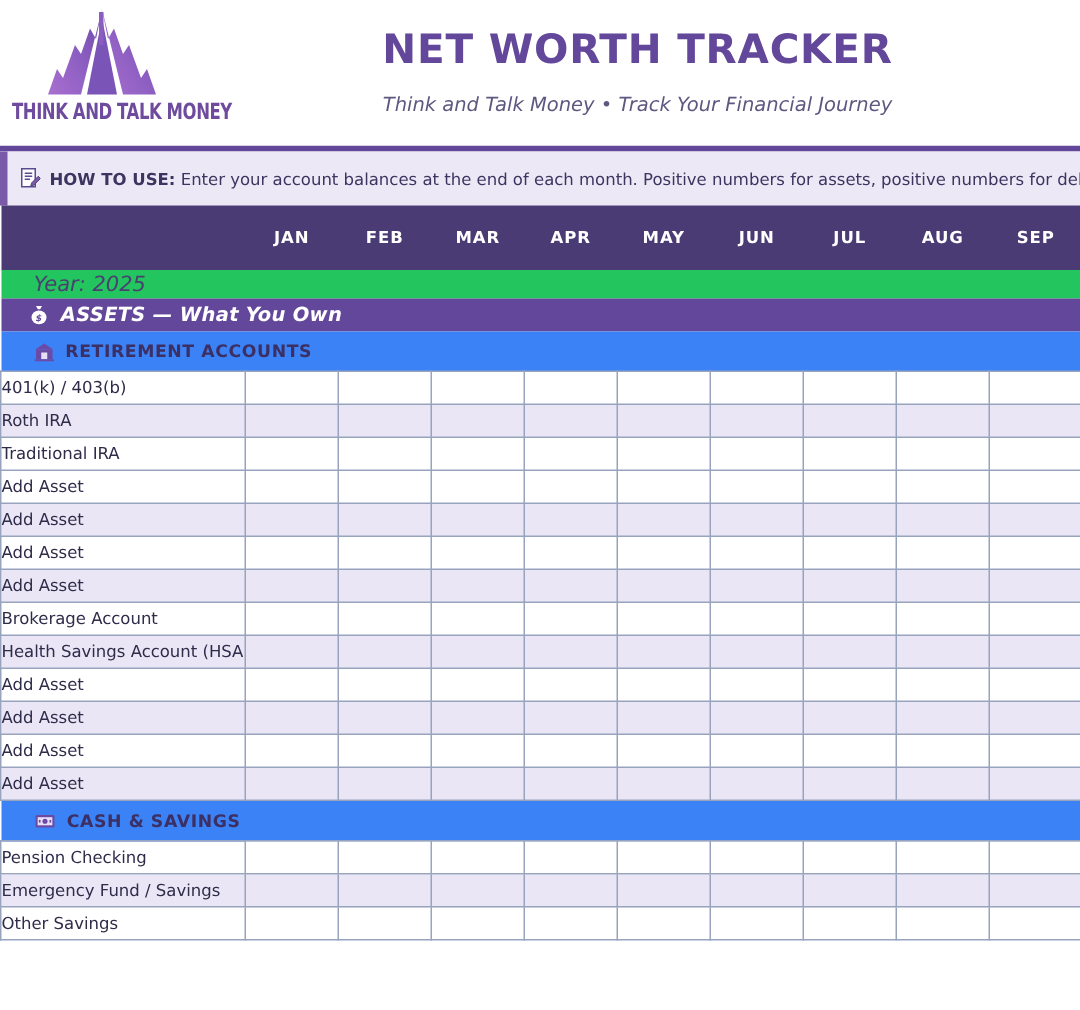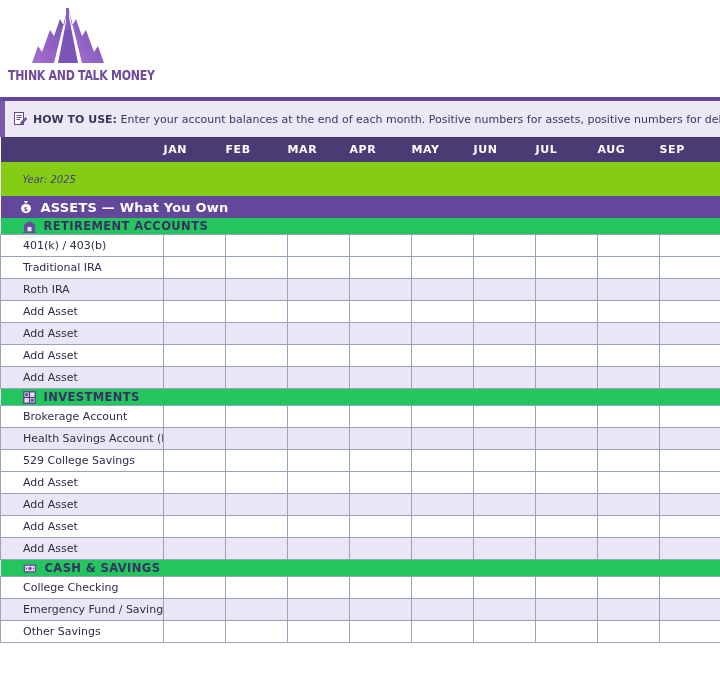--- a/index.html
+++ b/index.html
@@ -113,73 +113,73 @@
     margin: 0;
   }
   table.sheet td, table.sheet th { padding: 0; }
 
   col.c-label { width: 163px; }
   col.c-mon  { width: 62px; }
 
   tr.month-head td {
     background: #4b3b75;
     color: #ffffff;
-    height: 25px;
+    height: 43px;
     font-family: "DejaVu Sans", sans-serif;
     font-size: 11px;
     font-weight: bold;
-    text-align: left;
+    text-align: center;
     letter-spacing: 0.6px;
     margin-top: 44px;
   }
   tr.month-head td.blank { background: #4b3b75; }
 
   tr.year-row td {
-    height: 34px;
-    background: #84cc16;
+    height: 19px;
+    background: #22c55e;
     font-family: "DejaVu Sans", sans-serif;
     font-style: italic;
-    font-size: 10px;
+    font-size: 14px;
     color: #4a4170;
     padding-left: 22px;
     white-space: nowrap;
   }
 
   tr.section-major td {
     height: 22px;
     background: #63479a;
     color: #ffffff;
     font-family: "DejaVu Sans", sans-serif;
     font-weight: bold;
     font-size: 13px;
     padding-left: 18px;
     letter-spacing: 0.2px;
+    font-style: italic;
   }
   tr.section-sub td {
-    height: 16px;
-    background: #22c55e;
+    height: 26px;
+    background: #3b82f6;
     color: #3c2f63;
     font-family: "DejaVu Sans", sans-serif;
     font-weight: bold;
     font-size: 11.5px;
     padding-left: 22px;
     letter-spacing: 0.4px;
   }
   .sec-inner { display: flex; align-items: center; }
   .sec-icon { flex: 0 0 auto; margin-right: 8px; display: inline-block; }
 
   tr.data-row td {
     height: 21px;
     border: 1px solid #98a3bd;
     font-family: "DejaVu Sans", sans-serif;
     font-size: 11px;
     color: #2f2c4a;
   }
   tr.data-row td.lbl {
-    padding-left: 22px;
     white-space: nowrap;
     overflow: hidden;
   }
   tr.data-row.odd td { background: #ffffff; }
   tr.data-row.even td { background: #eae6f5; }
 </style>
 </head>
 <body>
 
 <div id="page">
@@ -196,20 +196,24 @@
           </linearGradient>
         </defs>
         <path d="M38 0 L34 20 L30 13 L24 30 L20 24 L12 46 L8 40 L2 57 L24 57 Z" fill="url(#lg)"></path>
         <path d="M38 0 L42 20 L46 13 L52 30 L56 24 L64 46 L68 40 L74 57 L52 57 Z" fill="url(#lg)"></path>
         <path d="M38 6 L28 57 L48 57 Z" fill="#7b54b8"></path>
         <rect x="36" y="2" width="3" height="22" fill="#8a5dc0"></rect>
       </svg>
       <div class="logo-word">THINK AND TALK MONEY</div>
     </div>
 
+    <div class="title-wrap">
+      <div class="main-title">NET WORTH TRACKER</div>
+      <div class="sub-title">Think and Talk Money • Track Your Financial Journey</div>
+    </div>
   </div>
 
   <div class="howto-rule"></div>
   <div class="howto">
     <svg class="howto-icon" viewBox="0 0 13 14">
       <rect x="0.5" y="0.5" width="9" height="12" fill="#ffffff" stroke="#5b4a93"></rect>
       <line x1="2.5" y1="3.5" x2="7.5" y2="3.5" stroke="#5b4a93"></line>
       <line x1="2.5" y1="5.5" x2="7.5" y2="5.5" stroke="#5b4a93"></line>
       <line x1="2.5" y1="7.5" x2="6" y2="7.5" stroke="#5b4a93"></line>
       <path d="M7 10 L11.5 5.5 L13 7 L8.5 11.5 L6.5 12 Z" fill="#7a5aa8" stroke="#4b3b75" stroke-width="0.6"></path>
@@ -276,132 +280,106 @@
           <td></td>
           <td></td>
           <td></td>
           <td></td>
           <td></td>
           <td></td>
           <td></td>
           <td></td>
           <td></td>
         </tr>
+        <tr class="data-row even">
+          <td class="lbl">Roth IRA</td>
+          <td></td>
+          <td></td>
+          <td></td>
+          <td></td>
+          <td></td>
+          <td></td>
+          <td></td>
+          <td></td>
+          <td></td>
+        </tr>
         <tr class="data-row odd">
           <td class="lbl">Traditional IRA</td>
           <td></td>
           <td></td>
           <td></td>
           <td></td>
           <td></td>
           <td></td>
           <td></td>
           <td></td>
           <td></td>
         </tr>
-        <tr class="data-row even">
-          <td class="lbl">Roth IRA</td>
-          <td></td>
-          <td></td>
-          <td></td>
-          <td></td>
-          <td></td>
-          <td></td>
-          <td></td>
-          <td></td>
-          <td></td>
-        </tr>
-        <tr class="data-row odd">
-          <td class="lbl">Add Asset</td>
-          <td></td>
-          <td></td>
-          <td></td>
-          <td></td>
-          <td></td>
-          <td></td>
-          <td></td>
-          <td></td>
-          <td></td>
-        </tr>
-        <tr class="data-row even">
-          <td class="lbl">Add Asset</td>
-          <td></td>
-          <td></td>
-          <td></td>
-          <td></td>
-          <td></td>
-          <td></td>
-          <td></td>
-          <td></td>
-          <td></td>
-        </tr>
-        <tr class="data-row odd">
-          <td class="lbl">Add Asset</td>
-          <td></td>
-          <td></td>
-          <td></td>
-          <td></td>
-          <td></td>
-          <td></td>
-          <td></td>
-          <td></td>
-          <td></td>
-        </tr>
-        <tr class="data-row even">
-          <td class="lbl">Add Asset</td>
-          <td></td>
-          <td></td>
-          <td></td>
-          <td></td>
-          <td></td>
-          <td></td>
-          <td></td>
-          <td></td>
-          <td></td>
-        </tr>
-        <tr class="section-sub">
-          <td colspan="10">
-            <div class="sec-inner">
-              <svg class="sec-icon" viewBox="0 0 13 13" width="13" height="13">
-                <rect x="0.8" y="0.8" width="11.4" height="11.4" fill="#e7dff5" stroke="#4b3b75" stroke-width="1.2"></rect>
-                <line x1="6.5" y1="1" x2="6.5" y2="12" stroke="#4b3b75" stroke-width="1.1"></line>
-                <line x1="1" y1="6.5" x2="12" y2="6.5" stroke="#4b3b75" stroke-width="1.1"></line>
-                <rect x="2.2" y="2.2" width="3" height="3" fill="#6b4aa6"></rect>
-                <rect x="7.8" y="7.8" width="3" height="3" fill="#6b4aa6"></rect>
-              </svg>
-              <span>INVESTMENTS</span>
-            </div>
-          </td>
+        <tr class="data-row odd">
+          <td class="lbl">Add Asset</td>
+          <td></td>
+          <td></td>
+          <td></td>
+          <td></td>
+          <td></td>
+          <td></td>
+          <td></td>
+          <td></td>
+          <td></td>
+        </tr>
+        <tr class="data-row even">
+          <td class="lbl">Add Asset</td>
+          <td></td>
+          <td></td>
+          <td></td>
+          <td></td>
+          <td></td>
+          <td></td>
+          <td></td>
+          <td></td>
+          <td></td>
+        </tr>
+        <tr class="data-row odd">
+          <td class="lbl">Add Asset</td>
+          <td></td>
+          <td></td>
+          <td></td>
+          <td></td>
+          <td></td>
+          <td></td>
+          <td></td>
+          <td></td>
+          <td></td>
+        </tr>
+        <tr class="data-row even">
+          <td class="lbl">Add Asset</td>
+          <td></td>
+          <td></td>
+          <td></td>
+          <td></td>
+          <td></td>
+          <td></td>
+          <td></td>
+          <td></td>
+          <td></td>
         </tr>
         <tr class="data-row odd">
           <td class="lbl">Brokerage Account</td>
           <td></td>
           <td></td>
           <td></td>
           <td></td>
           <td></td>
           <td></td>
           <td></td>
           <td></td>
           <td></td>
         </tr>
         <tr class="data-row even">
           <td class="lbl">Health Savings Account (HSA)</td>
-          <td></td>
-          <td></td>
-          <td></td>
-          <td></td>
-          <td></td>
-          <td></td>
-          <td></td>
-          <td></td>
-          <td></td>
-        </tr>
-        <tr class="data-row odd">
-          <td class="lbl">529 College Savings</td>
           <td></td>
           <td></td>
           <td></td>
           <td></td>
           <td></td>
           <td></td>
           <td></td>
           <td></td>
           <td></td>
         </tr>
@@ -461,21 +439,21 @@
                 <rect x="2.1" y="3.8" width="9.8" height="5.4" fill="#e7dff5"></rect>
                 <circle cx="7" cy="6.5" r="1.7" fill="#6b4aa6"></circle>
                 <rect x="2.9" y="5.6" width="1.1" height="1.8" fill="#6b4aa6"></rect>
                 <rect x="10" y="5.6" width="1.1" height="1.8" fill="#6b4aa6"></rect>
               </svg>
               <span>CASH &amp; SAVINGS</span>
             </div>
           </td>
         </tr>
         <tr class="data-row odd">
-          <td class="lbl">College Checking</td>
+          <td class="lbl">Pension Checking</td>
           <td></td>
           <td></td>
           <td></td>
           <td></td>
           <td></td>
           <td></td>
           <td></td>
           <td></td>
           <td></td>
         </tr>

